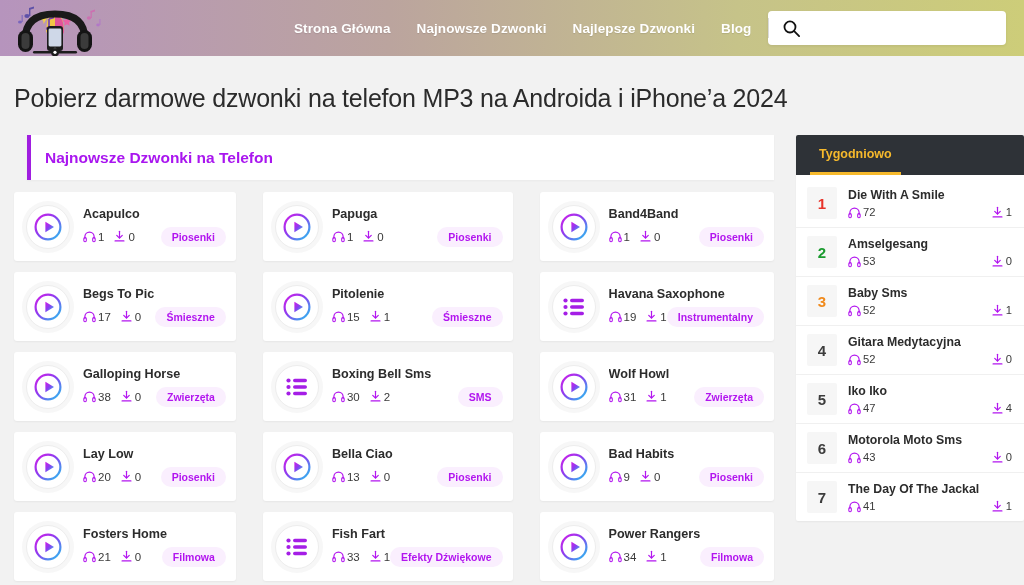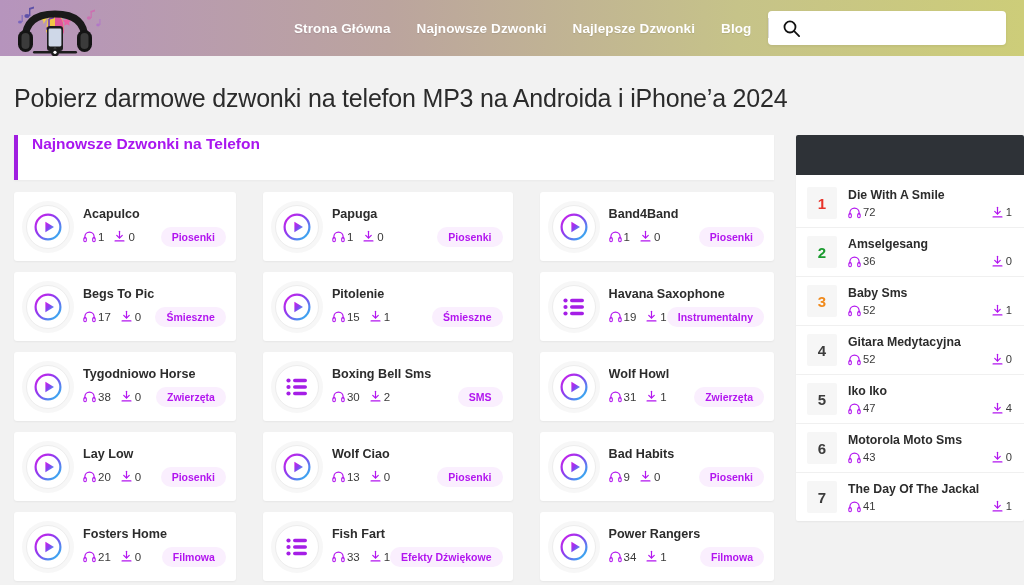--- a/index.html
+++ b/index.html
@@ -99,24 +99,26 @@
     align-items: flex-start;
   }
   .col-main { width: 760px; flex: 0 0 760px; }
   .col-side { width: 228px; flex: 0 0 228px; }
 
   
   .section-bar {
     background: #fff;
     height: 45px;
     display: flex;
+    align-items: center;
     border-left: 4px solid #a01ee0;
     padding-left: 14px;
     margin-bottom: 12px;
     box-shadow: 0 1px 2px rgba(0,0,0,.04);
+    margin-left: 13px;
   }
   .section-bar h2 {
     color: #a916ef;
     font-size: 15.5px;
     font-weight: bold;
   }
 
   
   .card-grid {
     display: grid;
@@ -564,21 +566,21 @@
                     <stop offset="0%" stop-color="#d21ce8"></stop>
                     <stop offset="45%" stop-color="#8b3ef0"></stop>
                     <stop offset="100%" stop-color="#23c6ef"></stop>
                   </linearGradient>
                 </defs>
                 <circle cx="15" cy="15" r="12.4" stroke="url(#pg6)" stroke-width="2.2" fill="none"></circle>
                 <path d="M12.4 9.8 L21 15 L12.4 20.2 Z" fill="url(#pg6)"></path>
               </svg>
             </div>
             <div class="tone-body">
-              <div class="tone-title">Tygodniowo Horse</div>
+              <div class="tone-title">Galloping Horse</div>
               <div class="tone-meta">
                 <div class="stats">
                   <span class="stat">
                     <svg class="ico" width="13" height="13" viewBox="0 0 16 16">
                       <path d="M2.3 10.2 V8.2 a5.7 5.7 0 0 1 11.4 0 v2" stroke="#b215ef" stroke-width="1.5" fill="none" stroke-linecap="round"></path>
                       <rect x="1" y="9.4" width="3.1" height="5" rx="1.4" stroke="#b215ef" stroke-width="1.3" fill="none"></rect>
                       <rect x="11.9" y="9.4" width="3.1" height="5" rx="1.4" stroke="#b215ef" stroke-width="1.3" fill="none"></rect>
                     </svg>
                     <span>38</span>
                   </span>
@@ -719,21 +721,21 @@
                     <stop offset="0%" stop-color="#d21ce8"></stop>
                     <stop offset="45%" stop-color="#8b3ef0"></stop>
                     <stop offset="100%" stop-color="#23c6ef"></stop>
                   </linearGradient>
                 </defs>
                 <circle cx="15" cy="15" r="12.4" stroke="url(#pg10)" stroke-width="2.2" fill="none"></circle>
                 <path d="M12.4 9.8 L21 15 L12.4 20.2 Z" fill="url(#pg10)"></path>
               </svg>
             </div>
             <div class="tone-body">
-              <div class="tone-title">Wolf Ciao</div>
+              <div class="tone-title">Bella Ciao</div>
               <div class="tone-meta">
                 <div class="stats">
                   <span class="stat">
                     <svg class="ico" width="13" height="13" viewBox="0 0 16 16">
                       <path d="M2.3 10.2 V8.2 a5.7 5.7 0 0 1 11.4 0 v2" stroke="#b215ef" stroke-width="1.5" fill="none" stroke-linecap="round"></path>
                       <rect x="1" y="9.4" width="3.1" height="5" rx="1.4" stroke="#b215ef" stroke-width="1.3" fill="none"></rect>
                       <rect x="11.9" y="9.4" width="3.1" height="5" rx="1.4" stroke="#b215ef" stroke-width="1.3" fill="none"></rect>
                     </svg>
                     <span>13</span>
                   </span>
@@ -904,20 +906,23 @@
                 <span class="tag">Filmowa</span>
               </div>
             </div>
           </div>
         </div>
     </div>
 
     <aside class="col-side">
       <div class="rank-panel">
         <div class="rank-tabs">
+          <div class="rank-tab active">
+            <span>Tygodniowo</span>
+          </div>
         </div>
         <div class="rank-list" id="rank-list">
             <div class="rank-item">
               <div class="rank-num c1">1</div>
               <div class="rank-body">
                 <div class="rank-title">Die With A Smile</div>
                 <div class="rank-stats">
                   <span class="stat">
                     <svg class="ico" width="13" height="13" viewBox="0 0 16 16">
                       <path d="M2.3 10.2 V8.2 a5.7 5.7 0 0 1 11.4 0 v2" stroke="#b215ef" stroke-width="1.5" fill="none" stroke-linecap="round"></path>
@@ -941,21 +946,21 @@
               <div class="rank-num c2">2</div>
               <div class="rank-body">
                 <div class="rank-title">Amselgesang</div>
                 <div class="rank-stats">
                   <span class="stat">
                     <svg class="ico" width="13" height="13" viewBox="0 0 16 16">
                       <path d="M2.3 10.2 V8.2 a5.7 5.7 0 0 1 11.4 0 v2" stroke="#b215ef" stroke-width="1.5" fill="none" stroke-linecap="round"></path>
                       <rect x="1" y="9.4" width="3.1" height="5" rx="1.4" stroke="#b215ef" stroke-width="1.3" fill="none"></rect>
                       <rect x="11.9" y="9.4" width="3.1" height="5" rx="1.4" stroke="#b215ef" stroke-width="1.3" fill="none"></rect>
                     </svg>
-                    <span>36</span>
+                    <span>53</span>
                   </span>
                   <span class="stat">
                     <svg class="ico" width="13" height="13" viewBox="0 0 16 16">
                       <line x1="8" y1="1.6" x2="8" y2="9.6" stroke="#b215ef" stroke-width="1.5" stroke-linecap="round"></line>
                       <path d="M4.6 6.6 L8 10 L11.4 6.6" stroke="#b215ef" stroke-width="1.5" fill="none" stroke-linecap="round" stroke-linejoin="round"></path>
                       <line x1="2.6" y1="13.4" x2="13.4" y2="13.4" stroke="#b215ef" stroke-width="1.6" stroke-linecap="round"></line>
                     </svg>
                     <span>0</span>
                   </span>
                 </div>

